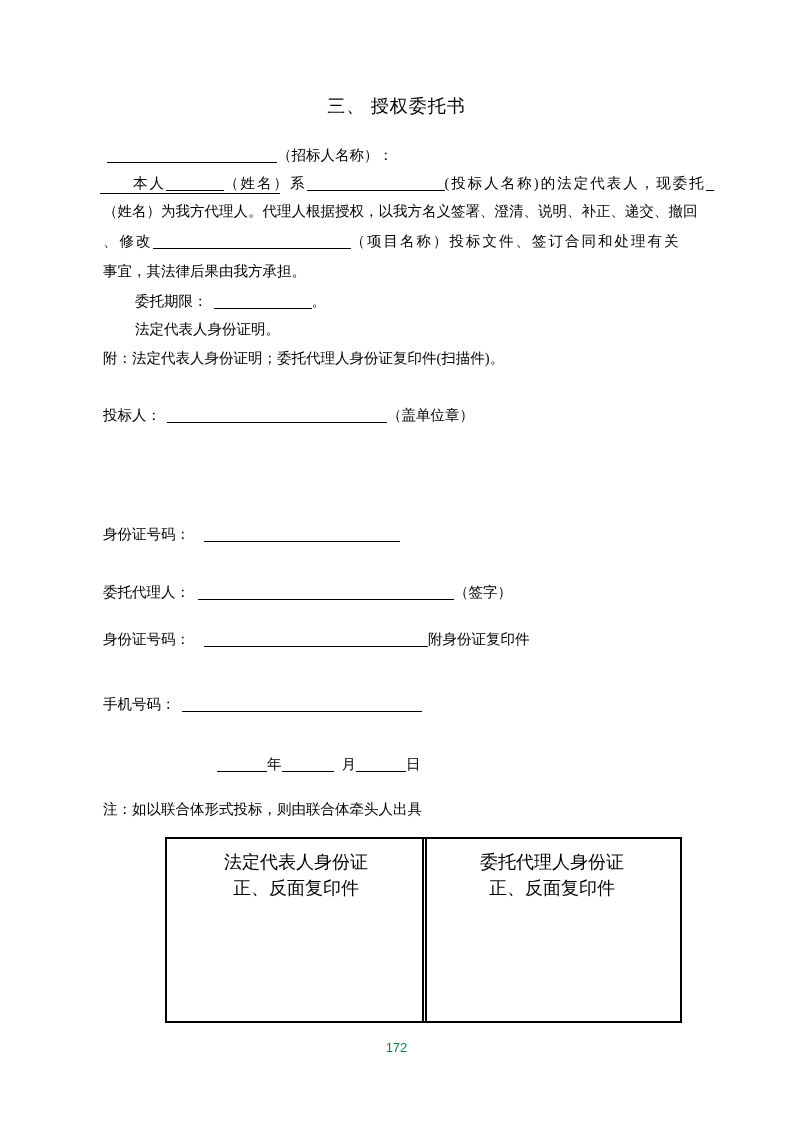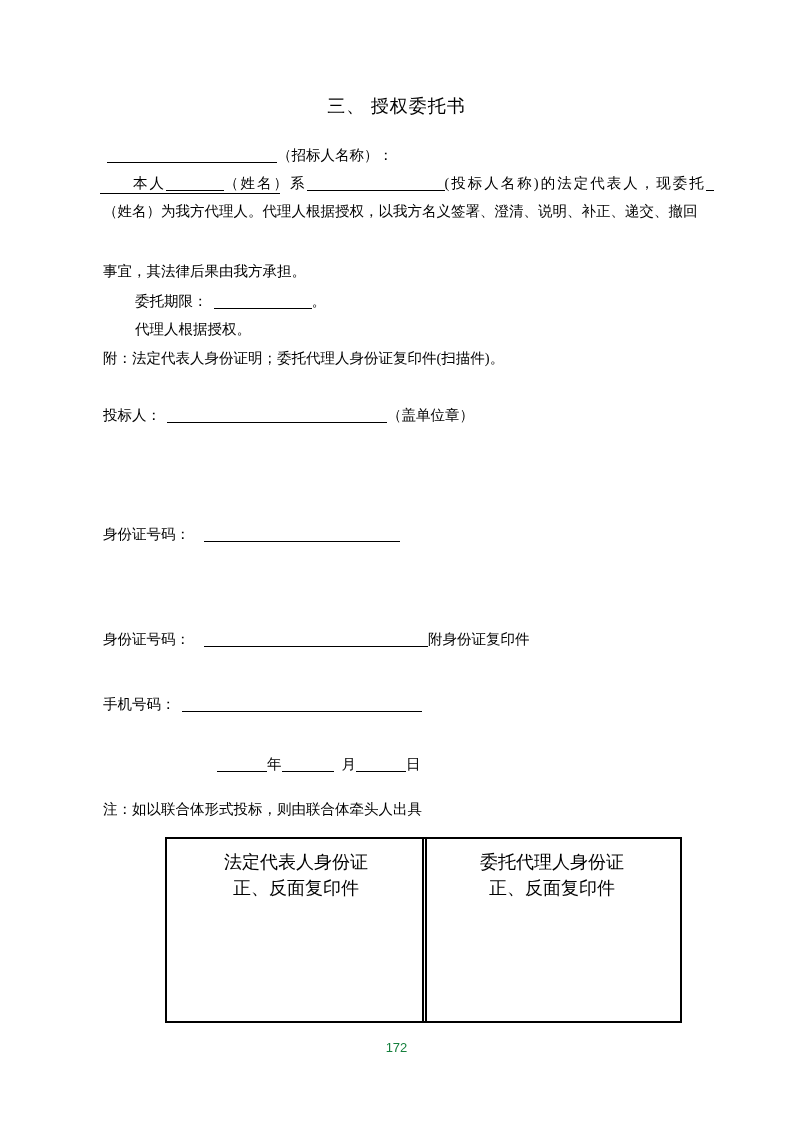--- a/index.html
+++ b/index.html
@@ -38,46 +38,52 @@
   <div class="line ls2" style="left:133px;top:172px;">
     <span>本人</span><span class="blank" style="width:58px;"></span><span>（姓名）系</span><span class="blank" style="width:138px;"></span><span>(投标人名称)的法定代表人，现委托</span><span class="blank" style="width:8px;"></span>
   </div>
 
   <div class="ulseg" style="left:100px;top:180px;width:180px;height:13px;"></div>
 
   <div class="line" style="left:103px;top:200px;">
     <span>（姓名）为我方代理人。代理人根据授权，以我方名义签署、澄清、说明、补正、递交、撤回</span>
   </div>
 
+  <div class="line ls2" style="left:103px;top:230px;">
+    <span>、修改</span><span class="blank" style="width:198px;"></span><span>（项目名称）投标文件、签订合同和处理有关</span>
+  </div>
 
   <div class="line" style="left:103px;top:260px;">
     <span>事宜，其法律后果由我方承担。</span>
   </div>
 
   <div class="line" style="left:135px;top:290px;">
     <span>委托期限：</span><span class="blank gap6" style="width:98px;"></span><span>。</span>
   </div>
 
   <div class="line" style="left:135px;top:318px;">
-    <span>代理人根据授权。</span>
+    <span>法定代表人身份证明。</span>
   </div>
 
   <div class="line" style="left:103px;top:347px;">
     <span>附：法定代表人身份证明；委托代理人身份证复印件(扫描件)。</span>
   </div>
 
   <div class="line" style="left:103px;top:404px;">
     <span>投标人：</span><span class="blank gap6" style="width:220px;"></span><span>（盖单位章）</span>
   </div>
 
 
   <div class="line" style="left:103px;top:523px;">
     <span>身份证号码：</span><span class="blank gap14" style="width:196px;"></span>
   </div>
 
+  <div class="line" style="left:103px;top:581px;">
+    <span>委托代理人：</span><span class="blank gap8" style="width:256px;"></span><span>（签字）</span>
+  </div>
 
   <div class="line" style="left:103px;top:628px;">
     <span>身份证号码：</span><span class="blank gap14" style="width:224px;"></span><span>附身份证复印件</span>
   </div>
 
   <div class="line" style="left:103px;top:693px;">
     <span>手机号码：</span><span class="blank gap6" style="width:240px;"></span>
   </div>
 
   <div class="line" style="left:217px;top:753px;">

